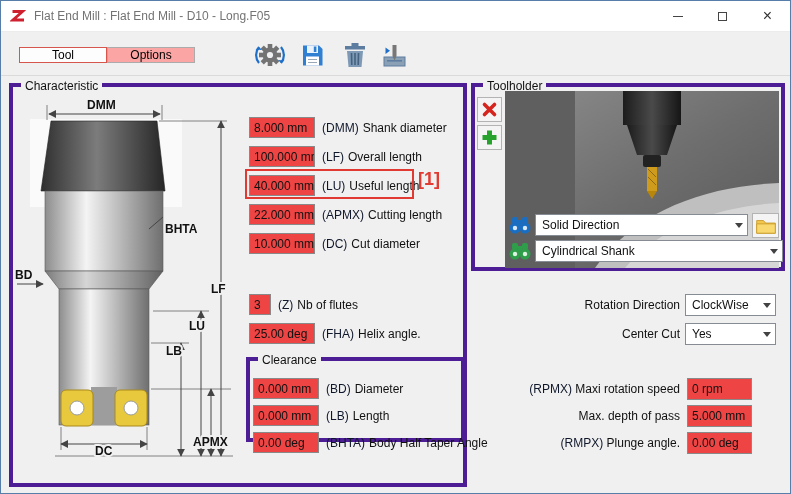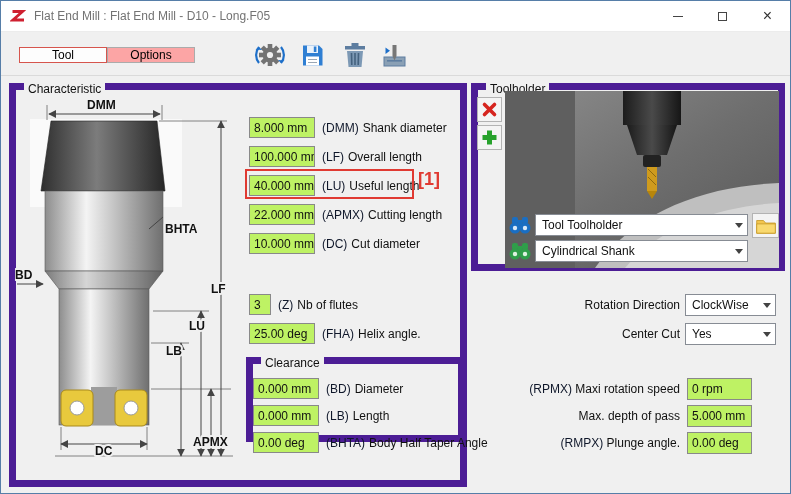--- a/index.html
+++ b/index.html
@@ -11,23 +11,23 @@
   .win-controls{margin-left:auto;display:flex;height:100%}
   .win-btn{width:45px;display:flex;align-items:center;justify-content:center;color:#333}
   .min-glyph{width:10px;height:1px;background:#444}
   .max-glyph{width:9px;height:9px;border:1px solid #444}
   .close{font-size:16px;line-height:1}
   .toolbar{position:absolute;top:32px;left:0;width:100%;height:43px;border-bottom:1px solid #dadada}
   .tab{position:absolute;top:14px;width:88px;height:16px;font-family:inherit;font-size:12px}
   .tab-tool{left:18px;background:#fdfdfd;border:1px solid #d6554d}
   .tab-options{left:106px;background:#fca5a5;border:1px solid #ababab}
   .tb-icon{position:absolute;top:5px;width:34px;height:34px;display:flex;align-items:center;justify-content:center}
-  .groupbox{position:absolute;border:7px solid #4c1d95}
+  .groupbox{position:absolute;border:4px solid #4c1d95}
   .legend{position:absolute;top:-8px;left:8px;background:#f0f0f0;padding:0 4px;white-space:nowrap}
-  .input{background:#bef264;border:1px solid #898989;height:21px;display:flex;align-items:center;padding:0 4px;overflow:hidden;white-space:nowrap}
+  .input{background:#ef4444;border:1px solid #898989;height:21px;display:flex;align-items:center;padding:0 4px;overflow:hidden;white-space:nowrap}
   .field{position:absolute;left:248px;display:flex;align-items:center;height:21px}
   .field .input{width:66px;flex:none}
   .field.narrow .input{width:22px}
   .code{color:#0f172a}
   .field .code{margin-left:7px}
   .field .lbl{margin-left:4px;white-space:nowrap}
   .combo{position:absolute;height:22px;background:#fff;border:1px solid #878c94;display:flex;align-items:center;padding:0 4px 0 6px}
   .combo-text{flex:1;overflow:hidden;white-space:nowrap}
   .combo-arrow{width:0;height:0;border-left:4px solid transparent;border-right:4px solid transparent;border-top:5px solid #424242;margin-left:4px;flex:none}
   .sq-btn{position:absolute;width:25px;height:25px;background:#f4f4f4;border:1px solid #b3b3b3;display:flex;align-items:center;justify-content:center}
@@ -284,42 +284,42 @@
       <rect x="4" y="1" width="6" height="7" rx="2" fill="#1a6ec2"></rect>
       <rect x="14" y="1" width="6" height="7" rx="2" fill="#1a6ec2"></rect>
       <rect x="10" y="4" width="4" height="5" fill="#1a6ec2"></rect>
       <circle cx="7" cy="12" r="5.5" fill="#1a6ec2"></circle>
       <circle cx="17" cy="12" r="5.5" fill="#1a6ec2"></circle>
       <circle cx="7" cy="12" r="2.2" fill="#d9e8f7"></circle>
       <circle cx="17" cy="12" r="2.2" fill="#d9e8f7"></circle>
     </svg>
   </span>
   <div class="combo" style="left:534px;top:213px;width:213px">
-    <span class="combo-text">Tool Toolholder</span>
+    <span class="combo-text">Solid Direction</span>
     <span class="combo-arrow"></span>
   </div>
   <div class="sq-btn" style="left:751px;top:212px;width:27px">
     <svg width="22" height="18" viewBox="0 0 26 21">
       <path d="M2 4 h8 l2.5 3 H24 V19 H2 Z" fill="#f3c64e" stroke="#c79a2a"></path>
       <path d="M2 8 H24 V19 H2 Z" fill="#f9d96f" stroke="#c79a2a"></path>
     </svg>
   </div>
 
   <span class="binoc" style="left:507px;top:240px">
     <svg width="24" height="18" viewBox="0 0 24 18">
       <rect x="4" y="1" width="6" height="7" rx="2" fill="#2f9e4a"></rect>
       <rect x="14" y="1" width="6" height="7" rx="2" fill="#2f9e4a"></rect>
       <rect x="10" y="4" width="4" height="5" fill="#2f9e4a"></rect>
       <circle cx="7" cy="12" r="5.5" fill="#2f9e4a"></circle>
       <circle cx="17" cy="12" r="5.5" fill="#2f9e4a"></circle>
       <circle cx="7" cy="12" r="2.2" fill="#ddf2e1"></circle>
       <circle cx="17" cy="12" r="2.2" fill="#ddf2e1"></circle>
     </svg>
   </span>
-  <div class="combo" style="left:534px;top:239px;width:213px">
+  <div class="combo" style="left:534px;top:239px;width:248px">
     <span class="combo-text">Cylindrical Shank</span>
     <span class="combo-arrow"></span>
   </div>
 
   <div class="r-label" style="top:293px">Rotation Direction</div>
   <div class="combo" style="left:684px;top:293px;width:91px">
     <span class="combo-text">ClockWise</span>
     <span class="combo-arrow"></span>
   </div>
 

